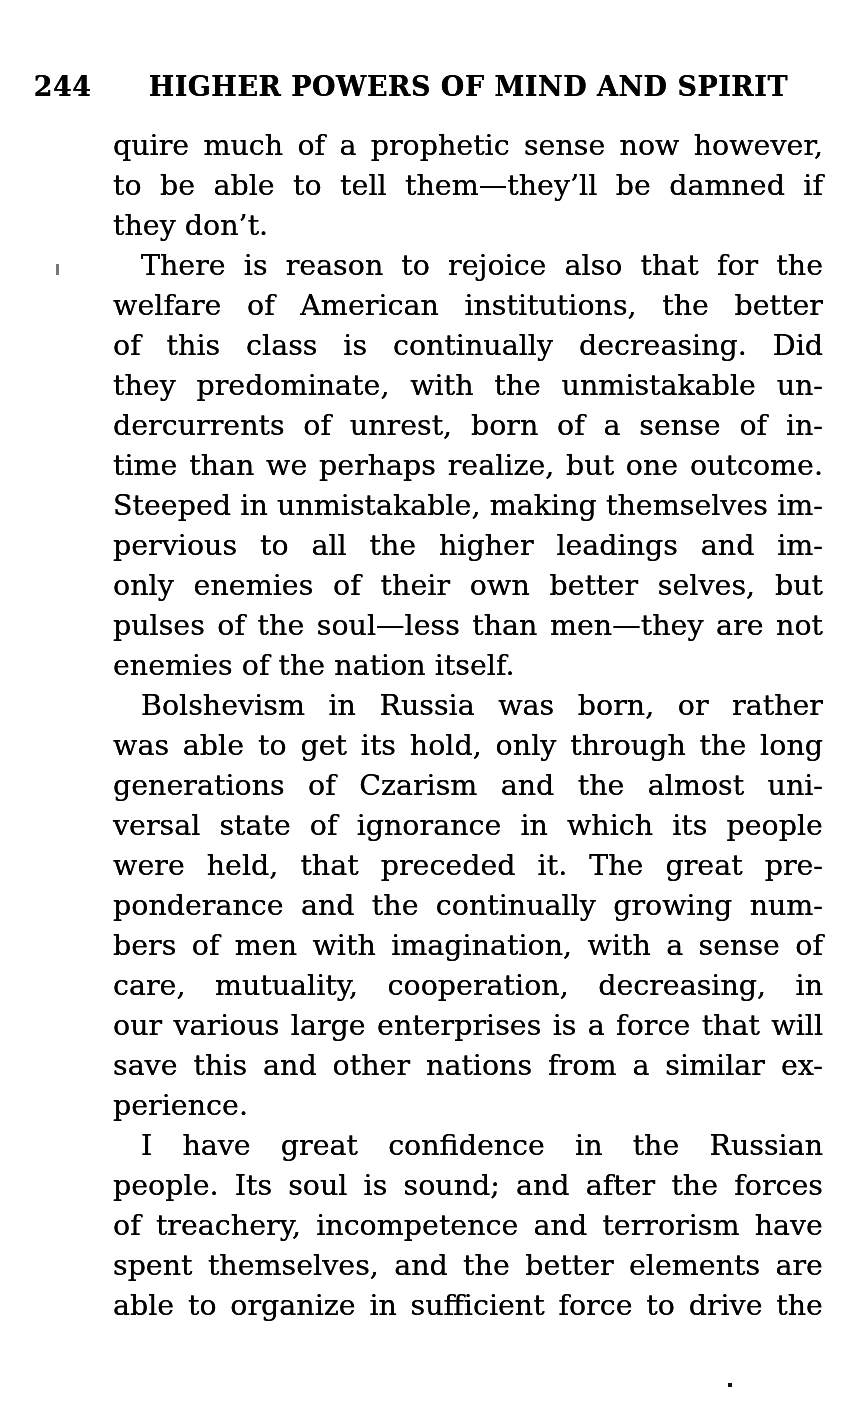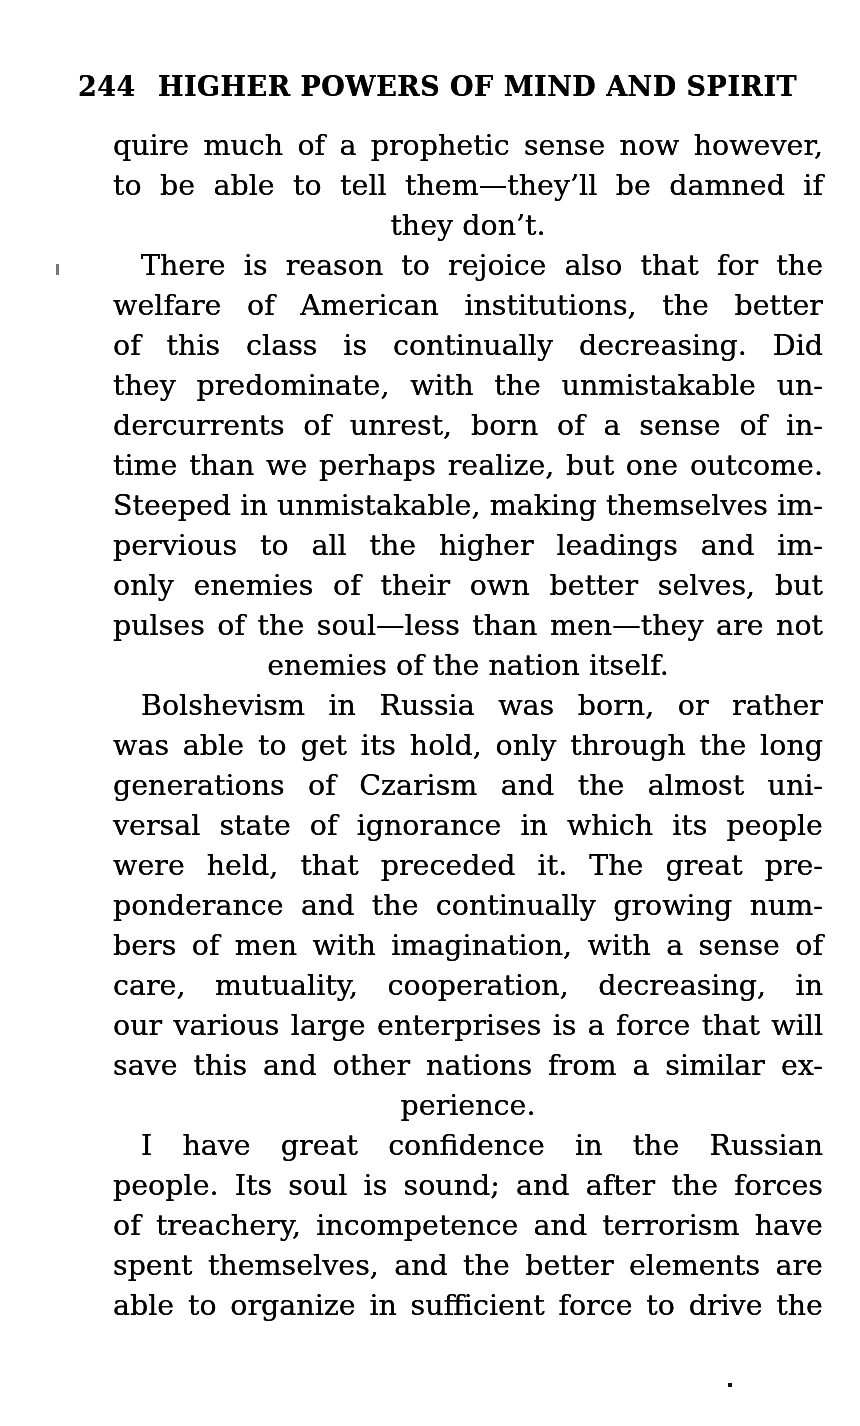--- a/index.html
+++ b/index.html
@@ -20,43 +20,43 @@
     position: absolute;
     top: 70px;
     left: 78px;
     width: 710px;
     font-size: 27px;
     line-height: 34px;
     font-weight: bold;
     letter-spacing: 0.5px;
     white-space: nowrap;
     display: flex;
-    justify-content: flex-start;
+    justify-content: flex-end;
     text-shadow: 0 0 0.5px #000;
   }
   .running-header .hdr-title {
     flex: 1 1 auto;
     margin-left: 22px;
     display: flex;
     justify-content: space-between;
   }
   
-  .running-header .hdr-title span { white-space: pre; }
+  .running-header .hdr-title span { white-space: pre; margin-left: 35px; }
   .page-body {
     position: absolute;
     top: 126px;
     left: 79px;
     width: 710px;
     margin-left: 34px;
   }
   .line {
     height: 40px;
     line-height: 40px;
     font-size: 28.5px;
-    text-align: center;
+    text-align: left;
     white-space: nowrap;
     text-shadow: 0 0 0.6px #000;
   }
   .line.just {
     white-space: normal;
     text-align: justify;
     text-align-last: justify;
   }
   .line.ind {
     padding-left: 28px;

